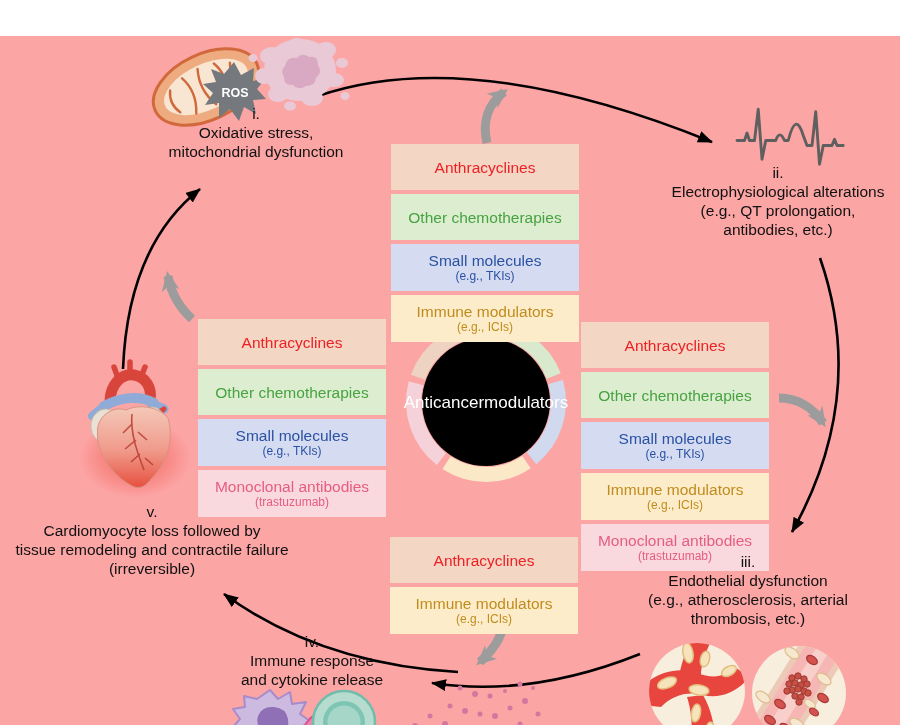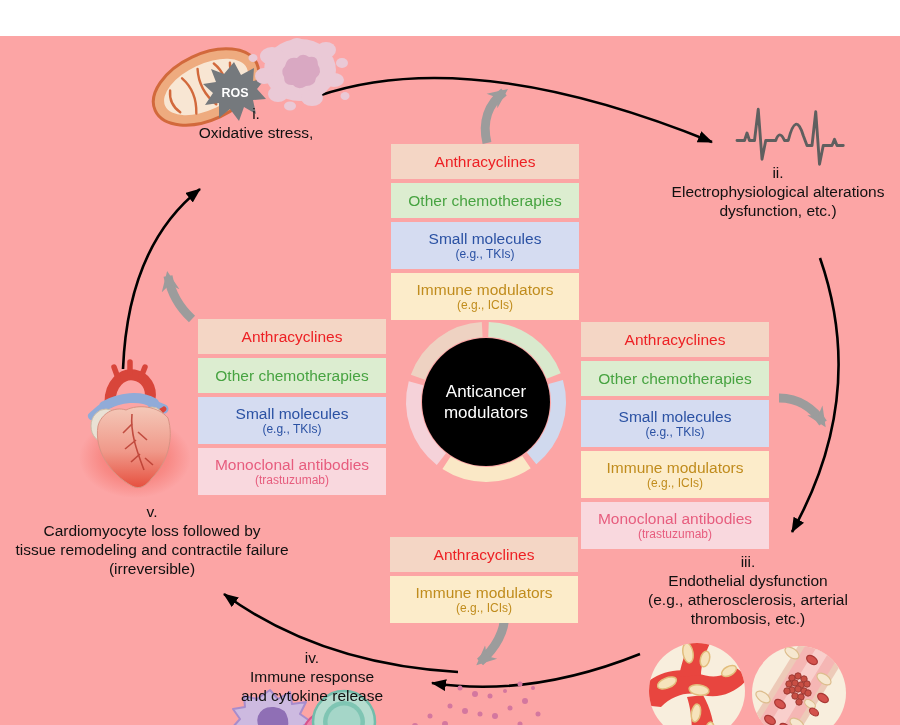--- a/index.html
+++ b/index.html
@@ -3,26 +3,26 @@
 <meta charset="utf-8">
 <style>
   html,body{margin:0;padding:0;background:#fff;}
   #canvas{position:relative;width:900px;height:725px;background:#fca5a5;overflow:hidden;
           font-family:Liberation Sans, sans-serif;margin-top:36px;}
   #fig-svg{position:absolute;left:0;top:0;z-index:0;}
   .stage{position:absolute;transform:translateX(-50%);text-align:center;color:#111;
          font-size:15.5px;line-height:19px;white-space:nowrap;z-index:3;}
   .stage span{display:block;}
   .drug-group{position:absolute;display:flex;flex-direction:column;gap:4px;z-index:2;}
-  .drug-box{height:35px;display:flex;flex-direction:column;justify-content:center;align-items:center;
+  .drug-box{height:46px;display:flex;flex-direction:column;justify-content:center;align-items:center;
             text-align:center;font-size:15.5px;line-height:17px;}
   .drug-box.tall{height:47px;}
   .drug-box .sub{font-size:12px;line-height:14px;display:block;}
   .center-circle{position:absolute;left:422px;top:302px;width:128px;height:128px;border-radius:50%;
-                 background:#000;color:#fff;display:flex;flex-direction:column;align-items:center;
+                 background:#000;color:#fff;display:flex;flex-direction:row;align-items:center;
                  justify-content:center;font-size:17px;line-height:21px;z-index:2;text-align:center;}
   .arrow-black{stroke:#000;fill:none;stroke-width:2.6;}
   .arrow-gray{stroke:#9c9c9c;fill:none;stroke-width:9;}
   .ring-seg{fill:none;stroke-width:15;}
 </style>
 </head>
 <body>
 
 <div id="canvas">
 
@@ -244,33 +244,35 @@
   </svg>
 
   <div class="center-circle">
     <span>Anticancer</span>
     <span>modulators</span>
   </div>
 
   <div class="stage" style="left:256px;top:68px">
     <span>i.</span>
     <span>Oxidative stress,</span>
+    <span>mitochondrial dysfunction</span>
   </div>
   <div class="stage" style="left:778px;top:127px">
     <span>ii.</span>
     <span>Electrophysiological alterations</span>
-    <span>dysfunction, etc.)</span>
+    <span>(e.g., QT prolongation,</span>
+    <span>antibodies, etc.)</span>
   </div>
   <div class="stage" style="left:748px;top:516px">
     <span>iii.</span>
     <span>Endothelial dysfunction</span>
     <span>(e.g., atherosclerosis, arterial</span>
     <span>thrombosis, etc.)</span>
   </div>
-  <div class="stage" style="left:312px;top:612px">
+  <div class="stage" style="left:312px;top:596px">
     <span>iv.</span>
     <span>Immune response</span>
     <span>and cytokine release</span>
   </div>
   <div class="stage" style="left:152px;top:466px">
     <span>v.</span>
     <span>Cardiomyocyte loss followed by</span>
     <span>tissue remodeling and contractile failure</span>
     <span>(irreversible)</span>
   </div>

